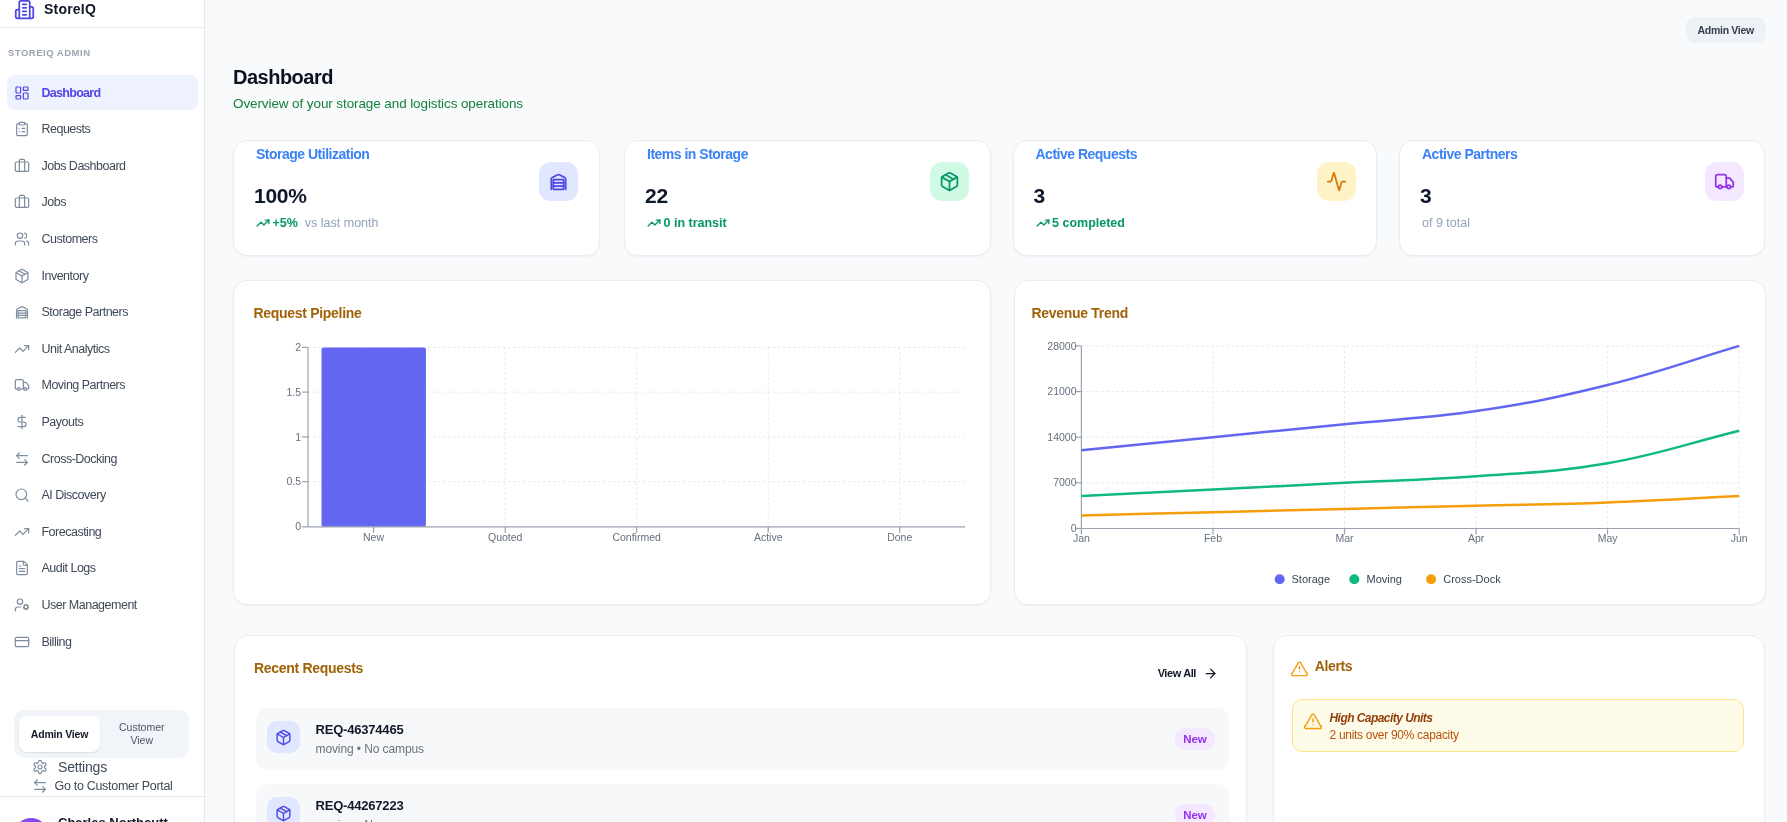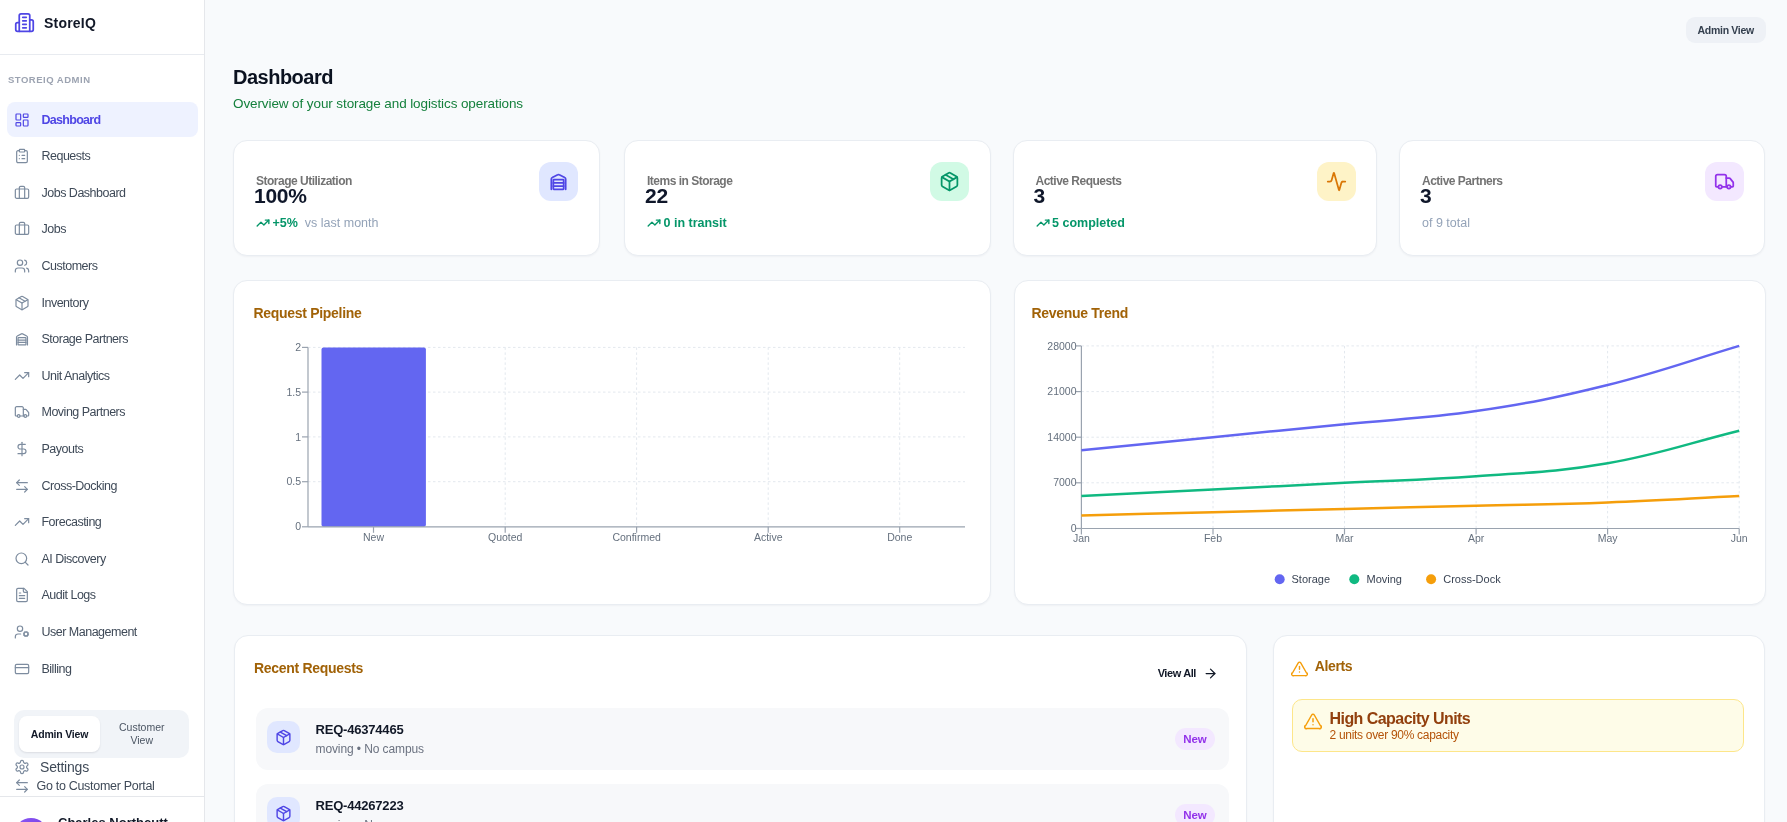--- a/index.html
+++ b/index.html
@@ -1,64 +1,64 @@
 <!DOCTYPE html>
 <html><head>
 <meta charset="utf-8">
 <style>
 * { margin:0; padding:0; box-sizing:border-box; }
 html,body { width:1787px; height:822px; overflow:hidden; font-family:"Liberation Sans", sans-serif; background:#f8fafc; }
 .sidebar { position:fixed; left:0; top:0; width:205px; height:822px; background:#fff; border-right:1px solid #e5e7eb; z-index:10; }
-.logo { height:55px; border-bottom:1px solid #e8ebf0; display:flex; align-items:center; padding-left:14px; padding-bottom:9px; }
+.logo { height:28px; border-bottom:1px solid #e8ebf0; display:flex; align-items:center; padding-left:14px; padding-bottom:9px; }
 .logo svg { width:21px; height:21px; color:#4f46e5; }
 .logo .t { font-size:14px; font-weight:bold; color:#111827; margin-left:9px; letter-spacing:0.2px; }
 .navlabel { margin:19px 0 17px 8px; font-size:9.5px; font-weight:bold; color:#9ca3b1; letter-spacing:0.5px; }
 .nav { padding:0 6px 0 6.5px; }
 .nav a { display:flex; align-items:center; height:35.3px; margin-bottom:1.3px; border-radius:8px; text-decoration:none; color:#3f4a58; font-size:12.5px; letter-spacing:-0.5px; padding-left:7.8px; }
 .nav a svg { width:16px; height:16px; color:#7d8c9f; flex:none; stroke-width:1.8; }
 .nav a .l { margin-left:11.2px; }
 .nav a.active { background:#eef2ff; color:#4f46e5; font-weight:bold; letter-spacing:-0.7px; }
 .nav a.active svg { color:#4f46e5; }
 .sbottom { position:absolute; left:0; top:710px; width:204px; height:112px; background:#fff; }
 .toggle { position:absolute; left:13.5px; top:0.4px; width:175.5px; background:#f1f4f8; border-radius:10px; height:47.5px; display:flex; padding:5.5px; }
 .toggle .on { width:81px; background:#fff; border-radius:8px; box-shadow:0 1px 2px rgba(16,24,40,.1); display:flex; align-items:center; justify-content:center; font-size:10.5px; letter-spacing:-0.2px; font-weight:bold; color:#111827; }
 .toggle .off { flex:1; display:flex; align-items:center; justify-content:center; font-size:10.5px; color:#4b5563; text-align:center; line-height:13px; }
-.srow { position:absolute; left:0; width:204px; display:flex; align-items:center; height:18.6px; padding-left:14px; color:#3f4a58; font-size:12.5px; letter-spacing:-0.3px; }
+.srow { position:absolute; left:0; width:204px; display:flex; align-items:center; height:18.6px; padding-left:32px; color:#3f4a58; font-size:12.5px; letter-spacing:-0.3px; }
 .srow svg { width:16px; height:16px; color:#7d8c9f; stroke-width:1.8; }
 .srow .l { margin-left:10px; }
 .user { position:absolute; left:0; top:85.5px; width:204px; border-top:1px solid #e5e7eb; padding:21.5px 0 0 14px; display:flex; align-items:center; }
 .user .av { width:34px; height:34px; border-radius:50%; background:linear-gradient(135deg,#8b5cf6,#6d28d9); flex:none; display:flex; align-items:center; justify-content:center; color:#fff; font-size:13px; font-weight:bold; }
 .user .nm { margin-left:10px; font-size:13px; font-weight:bold; color:#111827; align-self:flex-start; line-height:10px; margin-top:0; }
 .main { position:absolute; left:205px; top:0; width:1582px; }
 .adminpill { position:absolute; left:1480.5px; top:16.7px; width:80.5px; height:26px; background:#eef1f6; border-radius:9px; display:flex; align-items:center; justify-content:center; font-size:10.5px; letter-spacing:-0.3px; font-weight:bold; color:#35404f; }
 h1 { position:absolute; left:28px; top:66px; font-size:20px; font-weight:bold; color:#0b1220; letter-spacing:-0.5px; }
 .sub { position:absolute; left:28px; top:96px; font-size:13.5px; letter-spacing:-0.1px; color:#15803d; }
 .card { position:absolute; background:#fff; border:1px solid #e9edf2; border-radius:14px; box-shadow:0 1px 2px rgba(16,24,40,.04); }
 .stat { top:139.5px; width:366.5px; height:116.5px; }
-.stat .lb { position:absolute; left:22px; top:33px; font-size:12px; letter-spacing:-0.5px; font-weight:bold; color:#737373; }
+.stat .lb { position:absolute; left:22px; top:5px; font-size:14px; letter-spacing:-0.5px; font-weight:bold; color:#3b82f6; }
 .stat .vl { position:absolute; left:20px; top:43.5px; font-size:21px; letter-spacing:-0.3px; font-weight:bold; color:#0f172a; }
 .stat .dl { position:absolute; left:22px; top:75px; font-size:12.5px; display:flex; align-items:center; }
 .stat .dl svg { width:14px; height:14px; margin-right:2.5px; }
 .stat .ic { position:absolute; right:20.5px; top:21px; width:39px; height:39px; border-radius:12px; display:flex; align-items:center; justify-content:center; }
 .stat .ic svg { width:21px; height:21px; }
 .g { color:#059669; font-weight:bold; }
 .gray { color:#94a3b8; font-weight:normal; }
 .chartcard { top:280px; height:325px; }
 .ctitle { position:absolute; left:21px; top:24px; font-size:14px; letter-spacing:-0.3px; font-weight:bold; color:#a16207; }
 .listrow { position:absolute; left:21px; width:973.5px; height:62.7px; background:#f7f8fa; border-radius:12px; }
 .listrow .ric { position:absolute; left:11.5px; top:13px; width:32.5px; height:32.5px; background:#e0e7ff; border-radius:10px; display:flex; align-items:center; justify-content:center; }
 .listrow .ric svg { width:17px; height:17px; color:#4f46e5; }
 .listrow .rt { position:absolute; left:60px; top:14px; font-size:13px; letter-spacing:-0.2px; font-weight:bold; color:#111827; }
 .listrow .rs { position:absolute; left:60px; top:34px; font-size:12px; letter-spacing:-0.1px; color:#6b7280; }
 .listrow .badge { position:absolute; right:14px; top:20px; width:40px; height:22px; background:#f3e8ff; color:#9333ea; font-size:11.5px; font-weight:bold; border-radius:11px; display:flex; align-items:center; justify-content:center; }
 .viewall { position:absolute; right:27.5px; top:30px; display:flex; align-items:center; font-size:11px; letter-spacing:-0.4px; font-weight:bold; color:#111827; }
 .viewall svg { width:15px; height:15px; margin-left:7px; color:#111827; }
 .alert { position:absolute; left:18.7px; width:452px; border-radius:10px; border:1px solid; padding:10.5px 14px 8px 36px; }
 .alert svg { position:absolute; left:10.5px; top:11.5px; width:18px; height:18px; }
-.alert .at { font-size:16px; letter-spacing:-0.55px; font-weight:bold; line-height:15.5px; }
+.alert .at { font-size:12px; letter-spacing:-0.55px; font-weight:bold; line-height:15.5px;font-style:italic; }
 .alert .as { font-size:12px; letter-spacing:-0.3px; line-height:15.5px; margin-top:1.5px; }
 .amber { background:#fefce8; border-color:#fde68a; }
 .amber svg { color:#f59e0b; }
 .amber .at { color:#92400e; }
 .amber .as { color:#b45309; }
 .blue { background:#eff6ff; border-color:#bfdbfe; }
 .blue svg { color:#2563eb; }
 .blue .at { color:#1e40af; }
 .blue .as { color:#2563eb; }
 text { font-family:"Liberation Sans", sans-serif; }
@@ -170,31 +170,31 @@
         <svg viewBox="0 0 24 24" fill="none" stroke="currentColor" stroke-width="2" stroke-linecap="round" stroke-linejoin="round">
           <path d="m8 3-4 4 4 4"></path>
           <path d="M4 7h16"></path>
           <path d="m16 21 4-4-4-4"></path>
           <path d="M20 17H4"></path>
         </svg>
         <span class="l">Cross-Docking</span>
       </a>
     <a>
         <svg viewBox="0 0 24 24" fill="none" stroke="currentColor" stroke-width="2" stroke-linecap="round" stroke-linejoin="round">
+          <circle cx="11" cy="11" r="8"></circle>
+          <path d="m21 21-4.3-4.3"></path>
+        </svg>
+        <span class="l">AI Discovery</span>
+      </a>
+    <a>
+        <svg viewBox="0 0 24 24" fill="none" stroke="currentColor" stroke-width="2" stroke-linecap="round" stroke-linejoin="round">
           <polyline points="22 7 13.5 15.5 8.5 10.5 2 17"></polyline>
           <polyline points="16 7 22 7 22 13"></polyline>
         </svg>
         <span class="l">Forecasting</span>
-      </a>
-    <a>
-        <svg viewBox="0 0 24 24" fill="none" stroke="currentColor" stroke-width="2" stroke-linecap="round" stroke-linejoin="round">
-          <circle cx="11" cy="11" r="8"></circle>
-          <path d="m21 21-4.3-4.3"></path>
-        </svg>
-        <span class="l">AI Discovery</span>
       </a>
     <a>
         <svg viewBox="0 0 24 24" fill="none" stroke="currentColor" stroke-width="2" stroke-linecap="round" stroke-linejoin="round">
           <path d="M15 2H6a2 2 0 0 0-2 2v16a2 2 0 0 0 2 2h12a2 2 0 0 0 2-2V7Z"></path>
           <path d="M14 2v4a2 2 0 0 0 2 2h4"></path>
           <path d="M16 13H8"></path>
           <path d="M16 17H8"></path>
           <path d="M10 9H8"></path>
         </svg>
         <span class="l">Audit Logs</span>

